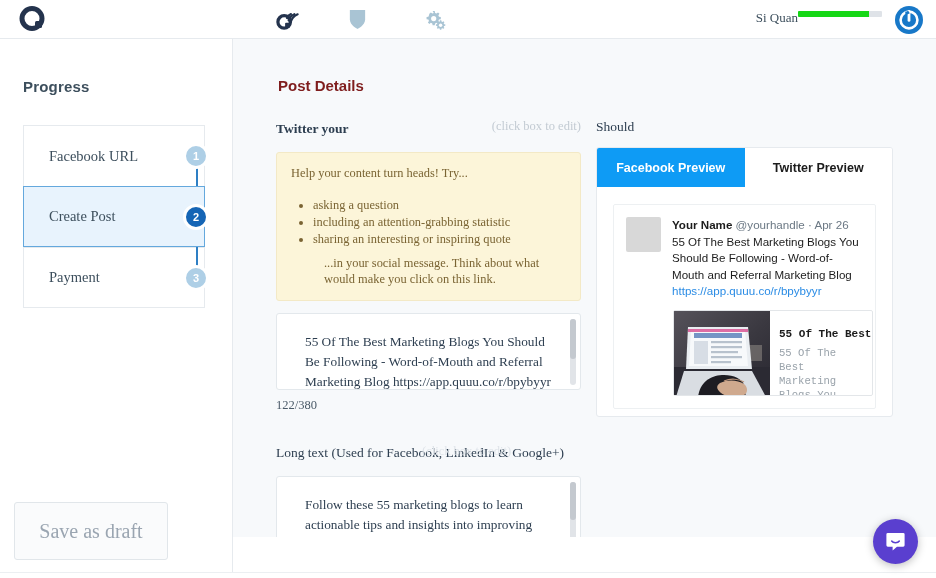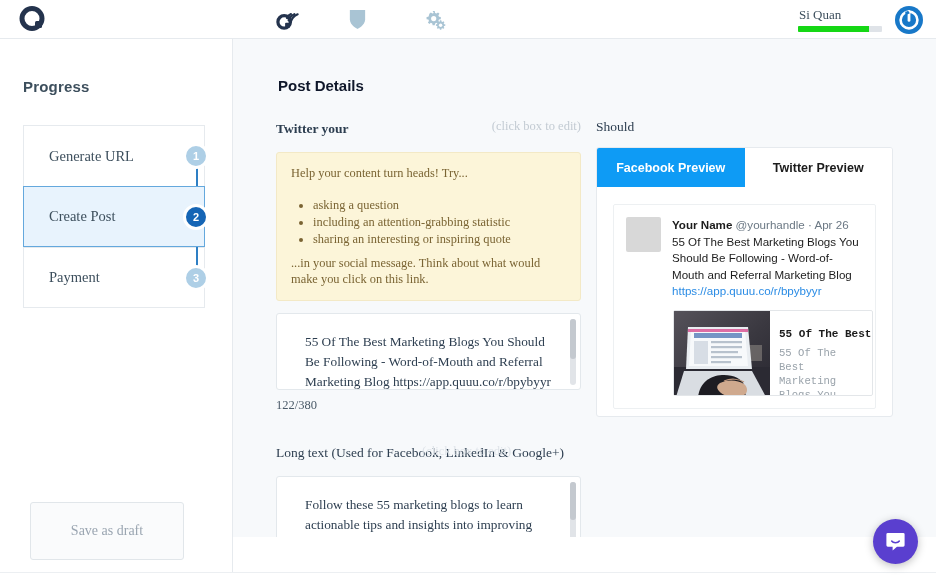--- a/index.html
+++ b/index.html
@@ -28,21 +28,21 @@
     cursor: pointer;
   }
   #nav-broadcast { left: 270px; }
   #nav-shield    { left: 340px; }
   #nav-gears     { left: 418px; }
 
   .user-area {
     position: absolute; right: 12px; top: 0; height: 39px;
     display: flex; align-items: center; gap: 12px;
   }
-  .user-meta { display: flex; flex-direction: column; align-items: flex-start; }
+  .user-meta { display: flex; flex-direction: row; align-items: flex-start; }
   .user-name {
     font-family: "Liberation Serif", serif;
     font-size: 13px; color: #3d4f5d; line-height: 14px; margin-bottom: 4px;
     padding-left: 1px;
   }
   .credit-bar {
     width: 84px; height: 6px; border-radius: 1px; background: #dfe3e8;
     overflow: hidden;
   }
   .credit-bar-fill { height: 100%; background: #15d715; }
@@ -91,37 +91,37 @@
   .step-bullet.done   { background: #aecfe6; }
   .step-bullet.active { background: #1565b5; }
   .step-bullet.todo   { background: #aecfe6; }
   .step-connector {
     position: absolute; right: 7px; width: 2px; background: #2e7fc4; z-index: 1;
   }
   .conn-1 { top: 30px; height: 61px; }
   .conn-2 { top: 91px; height: 61px; }
 
   .save-draft {
-    position: absolute; left: 30px; top: 463px; width: 154px; height: 58px;
+    position: absolute; left: 14px; top: 463px; width: 154px; height: 58px;
     border: 1px solid #e1e6ea; background: #fafbfc; border-radius: 3px;
     display: flex; align-items: center; justify-content: center;
-    color: #9aa5b1; font-size: 14px; cursor: pointer;
+    color: #9aa5b1; font-size: 20px; cursor: pointer;
     font-family: "Liberation Serif", serif;
   }
 
   
   .main {
     position: absolute; left: 233px; top: 39px;
     width: 703px; height: 498px;
     background: #f7f9fb;
     overflow: hidden;
   }
   .page-title {
     position: absolute; left: 45px; top: 38px;
-    font-size: 15px; font-weight: bold; color: #0f172a;
+    font-size: 15px; font-weight: bold; color: #7f1d1d;
     font-family: "Liberation Sans", sans-serif;
   }
 
   
   .col-left { position: absolute; left: 43px; top: 80px; width: 305px; }
   .field-head {
     position: relative; height: 22px;
   }
   .field-label {
     font-size: 13.5px; font-weight: bold; color: #2d3e50;
@@ -134,21 +134,21 @@
   }
   .tip-box {
     margin-top: 11px;
     background: #fcf5d9; border: 1px solid #f3e9c6; border-radius: 3px;
     padding: 12px 14px 13px 14px;
     color: #7a6433; font-size: 12.4px; line-height: 16px;
     font-family: "Liberation Serif", serif;
   }
   .tip-box ul { margin: 16px 0 8px 0; padding-left: 22px; }
   .tip-box li { margin: 1px 0; }
-  .tip-foot { margin-top: 8px; }
+  .tip-foot { margin-top: 8px; margin-left: 33px; }
 
   .textbox {
     position: relative; margin-top: 12px;
     background: #ffffff; border: 1px solid #e3e8ec; border-radius: 3px;
     height: 77px; overflow: hidden; cursor: text;
   }
   .textbox .tb-inner {
     padding: 18px 26px 6px 28px;
     font-size: 13.3px; line-height: 20px; color: #2d3e50;
     font-family: "Liberation Serif", serif;
@@ -314,21 +314,21 @@
   </div>
 
   <div class="sidebar">
     <div class="sidebar-title">Progress</div>
 
     <div class="steps">
       <div class="step-connector conn-1"></div>
       <div class="step-connector conn-2"></div>
 
       <div class="step">
-        <span class="step-label">Generate URL</span>
+        <span class="step-label">Facebook URL</span>
         <span class="step-bullet done">1</span>
       </div>
 
       <div class="step active">
         <span class="step-label">Create Post</span>
         <span class="step-bullet active">2</span>
       </div>
 
       <div class="step">
         <span class="step-label">Payment</span>

